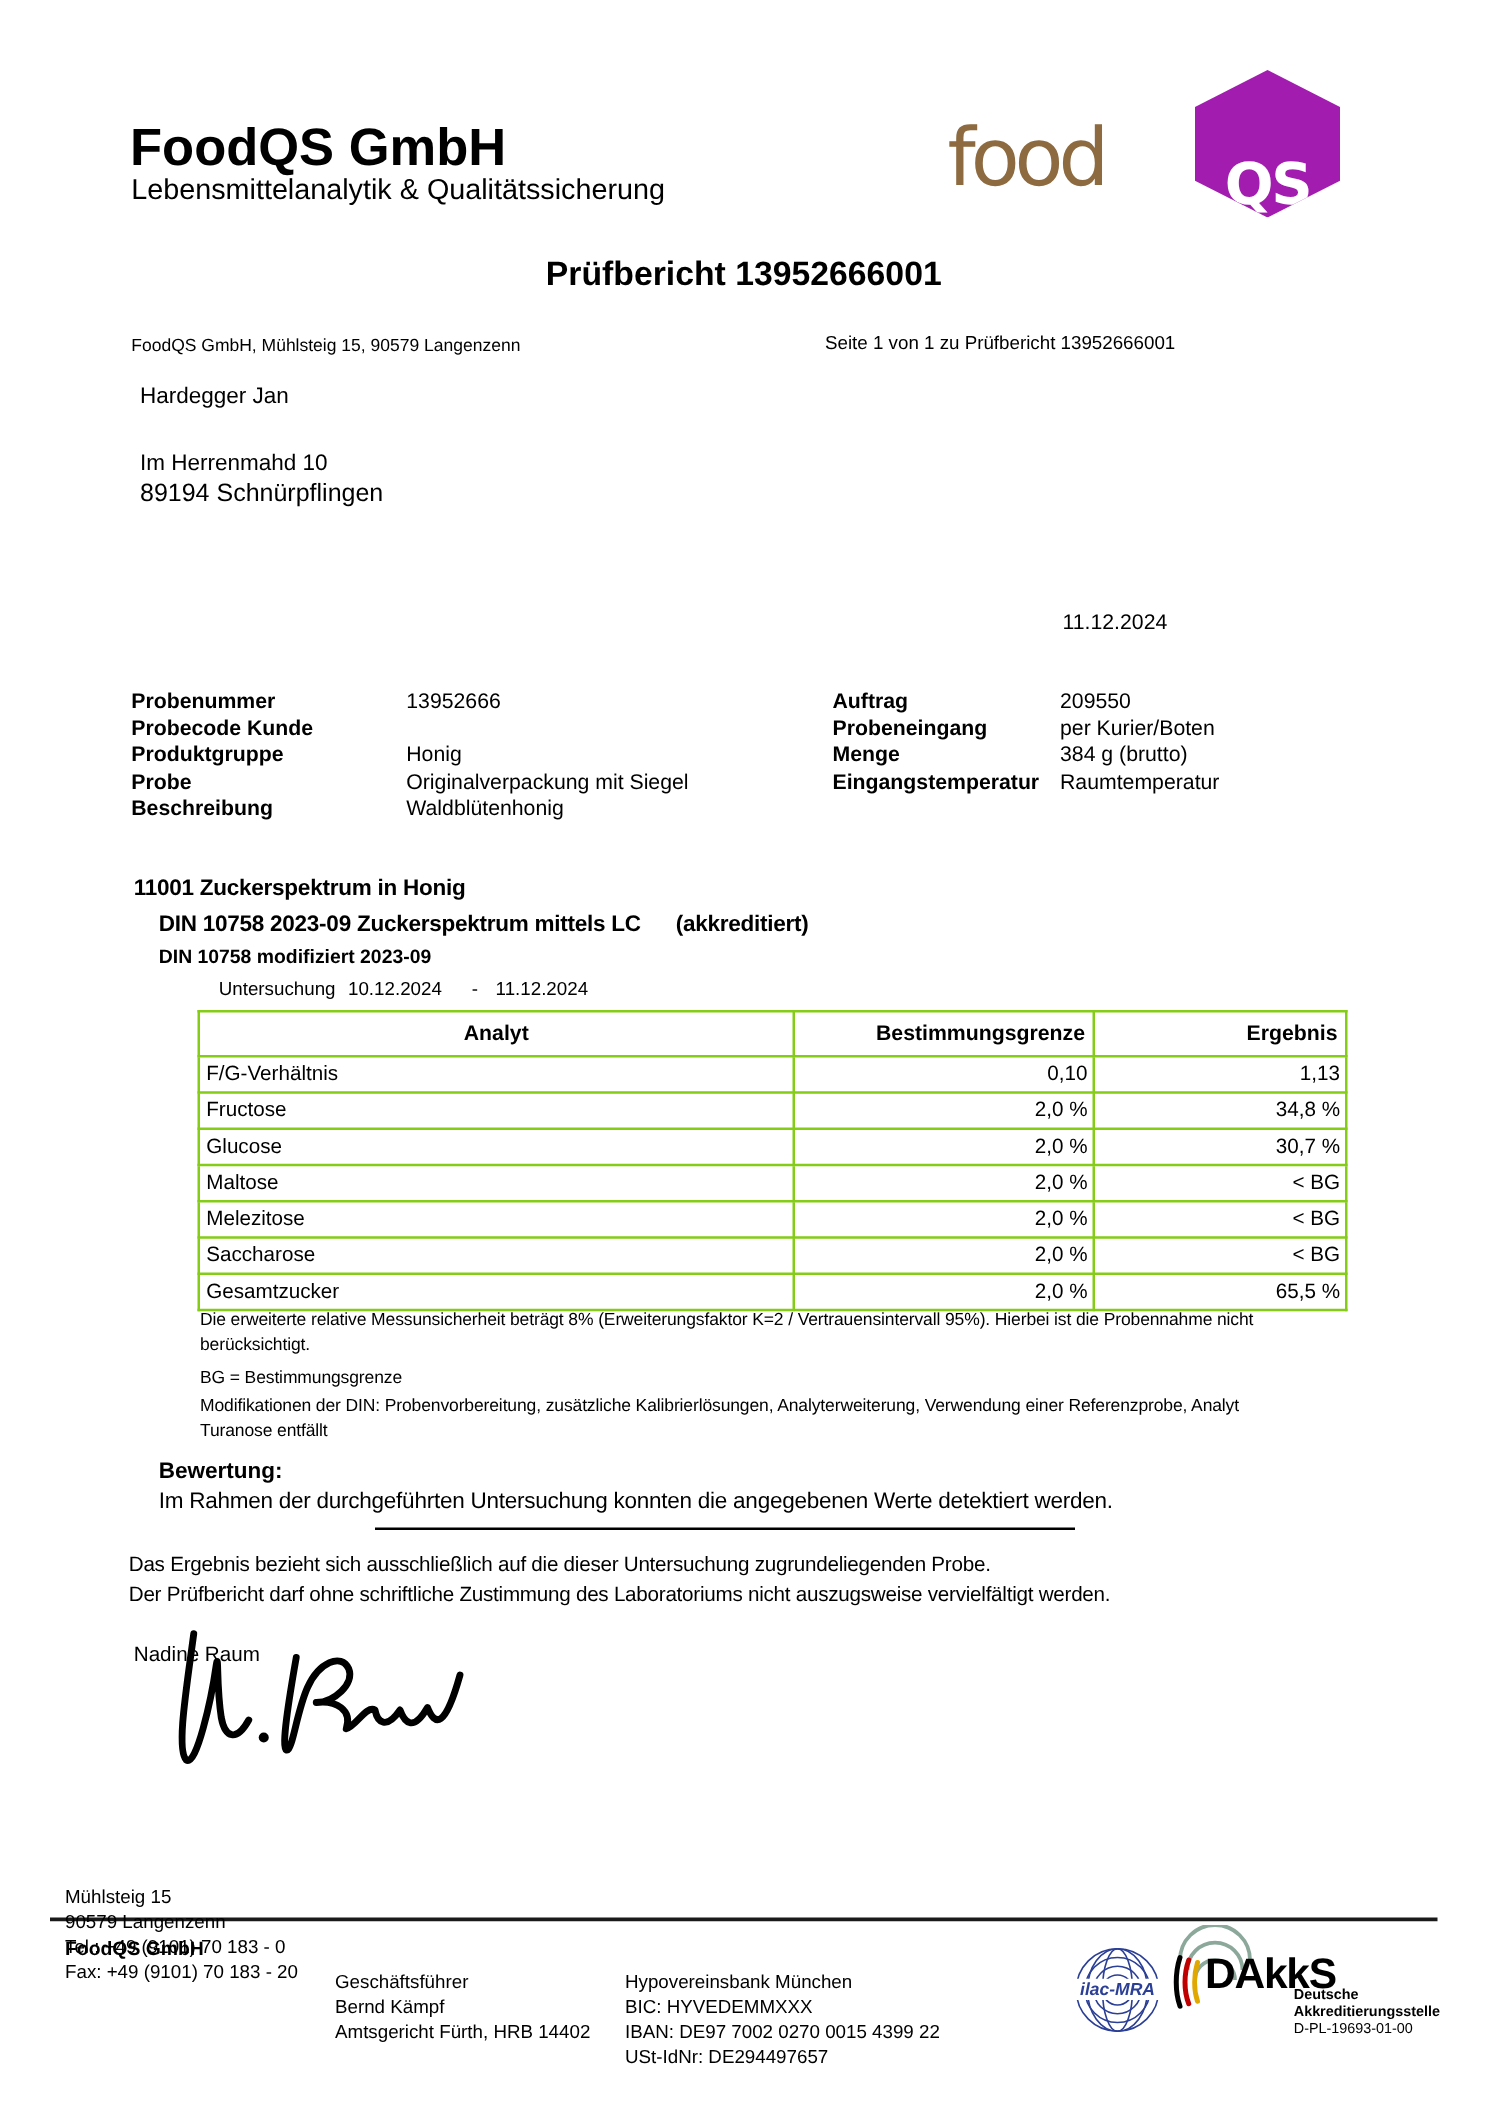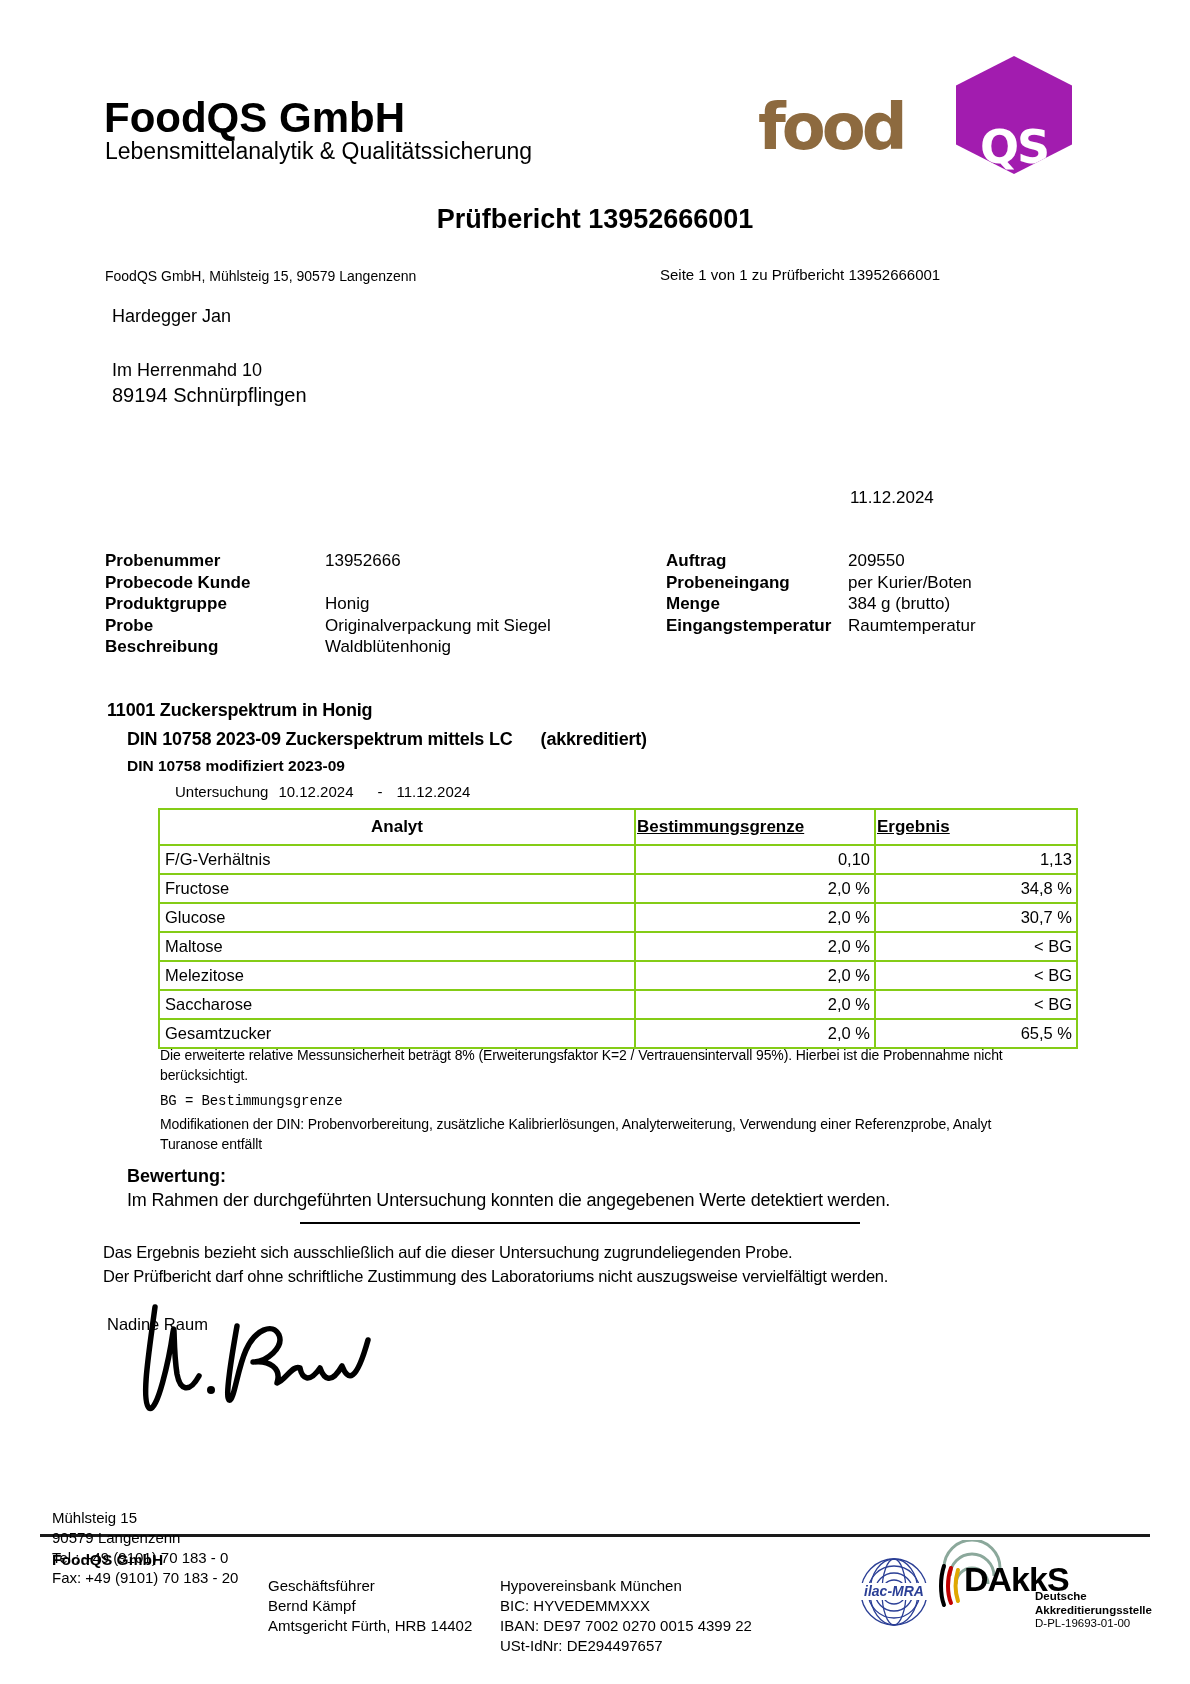--- a/index.html
+++ b/index.html
@@ -2,21 +2,21 @@
 <html><head>
 <meta charset="utf-8">
 <style>
   html,body{margin:0;padding:0;background:#fff;}
   body{width:1190px;height:1684px;position:relative;font-family:"Liberation Sans",sans-serif;color:#000;overflow:hidden;}
   .abs{position:absolute;}
 
   
   .company-name{left:104px;top:94px;font-size:42px;font-weight:bold;letter-spacing:0px;}
   .tagline{left:105px;top:138px;font-size:23px;}
-  .food-text{left:758px;top:90px;font-size:64px;font-weight:bold;color:#8D6A3F;letter-spacing:-4px;font-family:"DejaVu Sans",sans-serif;}
+  .food-text{left:758px;top:90px;font-size:64px;font-weight:normal;color:#8D6A3F;letter-spacing:-4px;font-family:"DejaVu Sans",sans-serif;}
   .hexagon{left:956px;top:56px;width:116px;height:118px;background:#a21caf;
     clip-path:polygon(50% 0,100% 25%,100% 75%,50% 100%,0 75%,0 25%);
     display:flex;align-items:flex-end;justify-content:center;}
   .hexagon span{color:#fff;font-weight:bold;font-size:46px;letter-spacing:-2px;font-family:"DejaVu Sans",sans-serif;}
 
   .report-title{left:0;right:0;top:204px;text-align:center;font-size:27px;font-weight:bold;}
 
   .sender-line{left:105px;top:268px;font-size:14px;}
   .page-indicator{left:660px;top:266px;font-size:15px;}
   .recipient-name{left:112px;top:306px;font-size:18px;}
@@ -44,27 +44,27 @@
   
   .results-table{left:158px;top:808px;}
   table{border-collapse:collapse;table-layout:fixed;width:918px;}
   th,td{border:2px solid #84cc16;overflow:hidden;white-space:nowrap;}
   th{height:32px;font-size:17px;font-weight:bold;}
   td{height:25px;font-size:16.5px;}
   .c-analyt{width:476px;}
   .c-bg{width:240px;}
   .c-erg{width:202px;}
   th.c-analyt{text-align:center;}
-  th.c-bg,th.c-erg{text-align:left;padding-right:18px;text-decoration:underline;}
+  th.c-bg,th.c-erg{text-align:right;padding-right:6px;}
   td.c-analyt{text-align:left;padding-left:5px;}
   td.c-bg,td.c-erg{text-align:right;padding-right:4px;}
 
   .note{font-size:14px;line-height:19.5px;letter-spacing:-0.1px;}
   .note-1{left:160px;top:1046px;width:848px;}
-  .note-2{left:160px;top:1092px;font-family:Liberation Mono, monospace;}
+  .note-2{left:160px;top:1092px;}
   .note-3{left:160px;top:1115px;width:852px;}
 
   .bewertung-label{left:127px;top:1166px;font-size:18px;font-weight:bold;}
   .bewertung-text{left:127px;top:1190px;font-size:18px;letter-spacing:-0.2px;}
   .separator{left:300px;top:1222px;width:560px;height:0;border-top:2px solid #000;}
   .disclaimer-1{left:103px;top:1243px;font-size:16.5px;letter-spacing:-0.2px;}
   .disclaimer-2{left:103px;top:1267px;font-size:16.5px;letter-spacing:-0.2px;}
 
   .signer-name{left:107px;top:1315px;font-size:16.5px;}
   .signature-svg{left:125px;top:1282px;}

